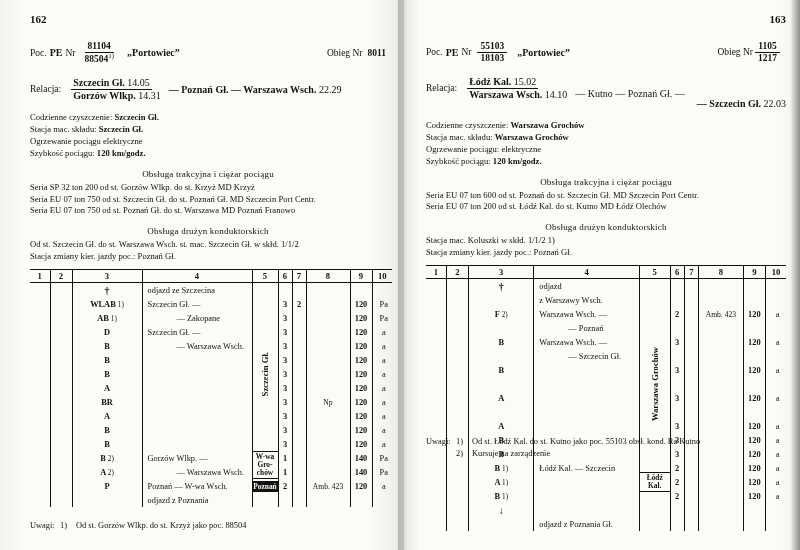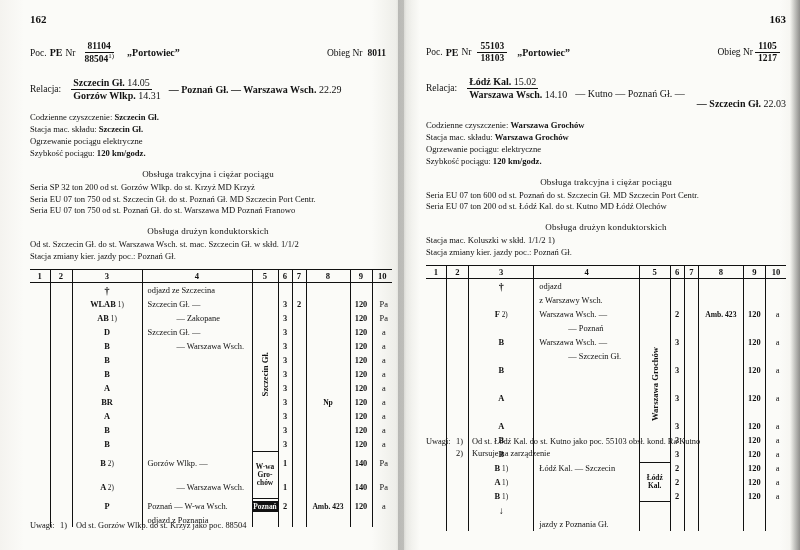--- a/index.html
+++ b/index.html
@@ -106,27 +106,27 @@
 
   
   .vcell{
     writing-mode:vertical-rl;transform:rotate(180deg);
     text-align:center;font-weight:bold;white-space:nowrap;
     font-size:8.6px;margin:0 auto;
   }
   .vbox{display:flex;align-items:center;justify-content:center;height:100%;}
   .stack{
     text-align:center;font-weight:bold;font-size:7.4px;line-height:1.08;
-    border-top:1px solid #111;border-bottom:1px solid #111;padding:11px 0;
+    border-top:1px solid #111;border-bottom:1px solid #111;padding:1px 0;
   }
   .inv{
     background:#111;color:#fbfbf8;font-weight:bold;font-size:7.4px;
     text-align:center;padding:1px 0;
   }
-  .amb{text-align:right;font-weight:bold;font-size:7.6px;}
+  .amb{text-align:right;font-weight:normal;font-size:7.6px;}
 
   .notes{font-size:8.4px;line-height:1.4;margin-top:6px;}
   .notes .row{display:flex;}
   .notes .k{width:30px;flex:none;}
   .notes .n{width:16px;flex:none;}
   .notes b{font-weight:normal;}
   .notes-left{position:absolute;left:30px;bottom:18px;}
   .notes-right{position:absolute;left:22px;top:430px;}
 </style>
 </head>
@@ -690,21 +690,21 @@
               <td class="c6"></td>
               <td class="c7"></td>
               <td class="c8"></td>
               <td class="c9"></td>
               <td class="c10"></td>
             </tr>
             <tr class="body-row">
               <td></td>
               <td></td>
               <td class="c3"></td>
-              <td class="c4">jazdy z Poznania Gł.</td>
+              <td class="c4">odjazd z Poznania Gł.</td>
               <td></td>
               <td class="c6"></td>
               <td class="c7"></td>
               <td class="c8"></td>
               <td class="c9"></td>
               <td class="c10"></td>
             </tr>
           </tbody>
       </table>
     </div>

